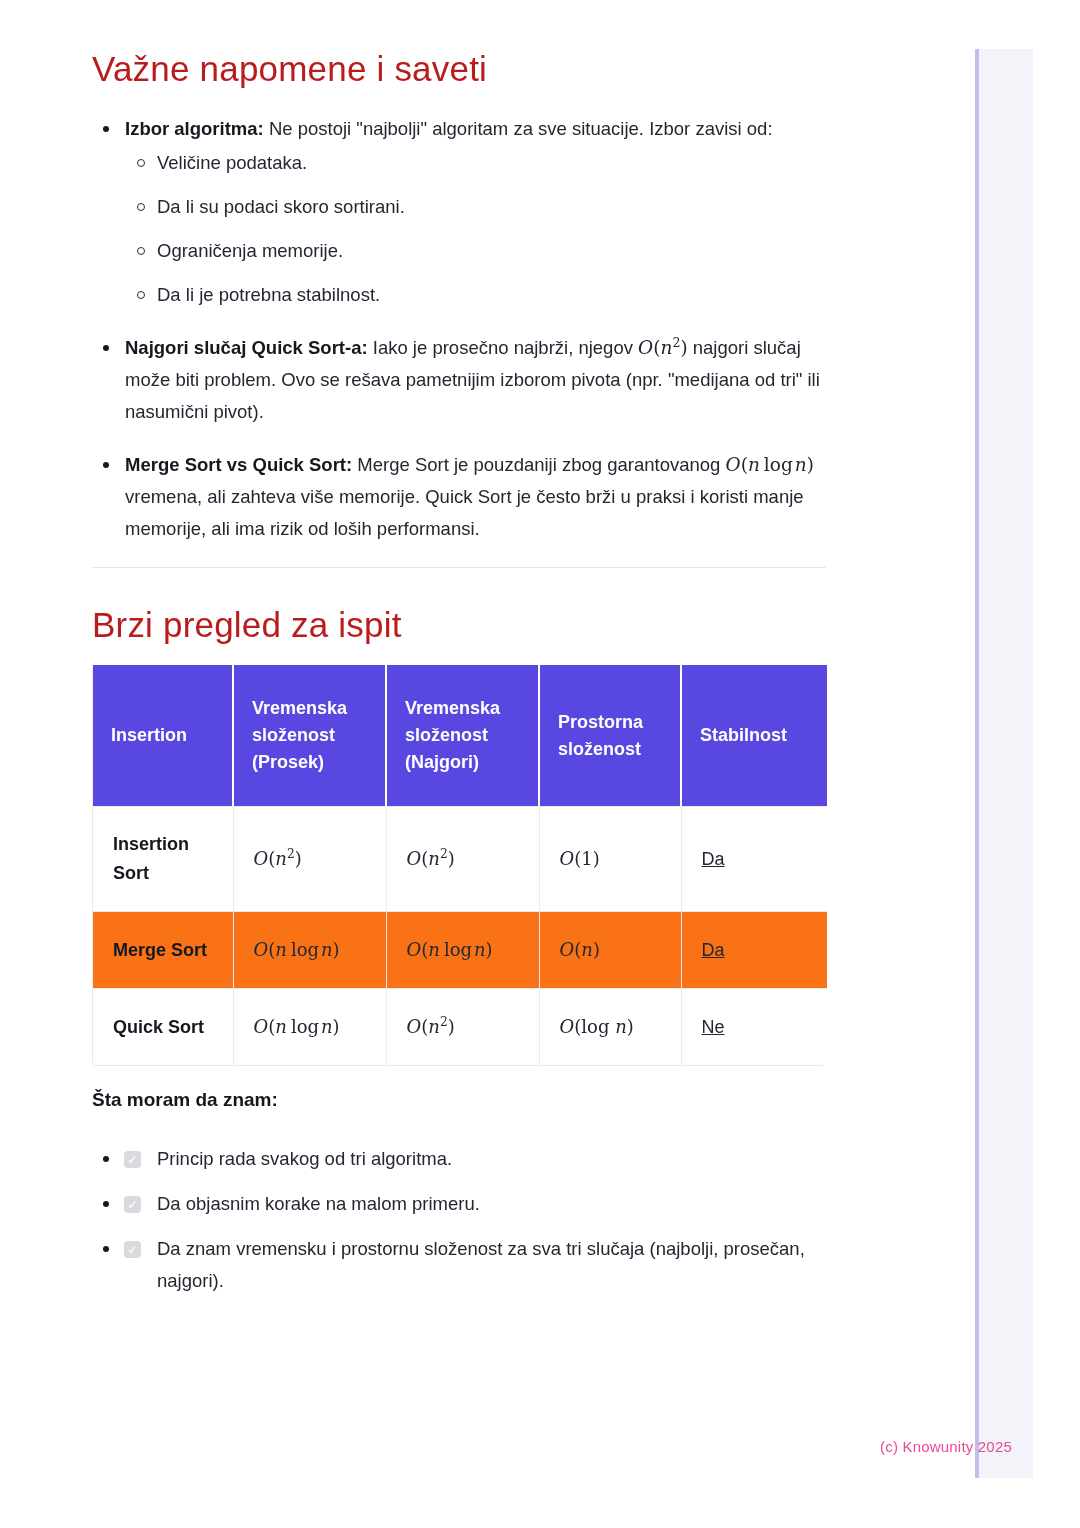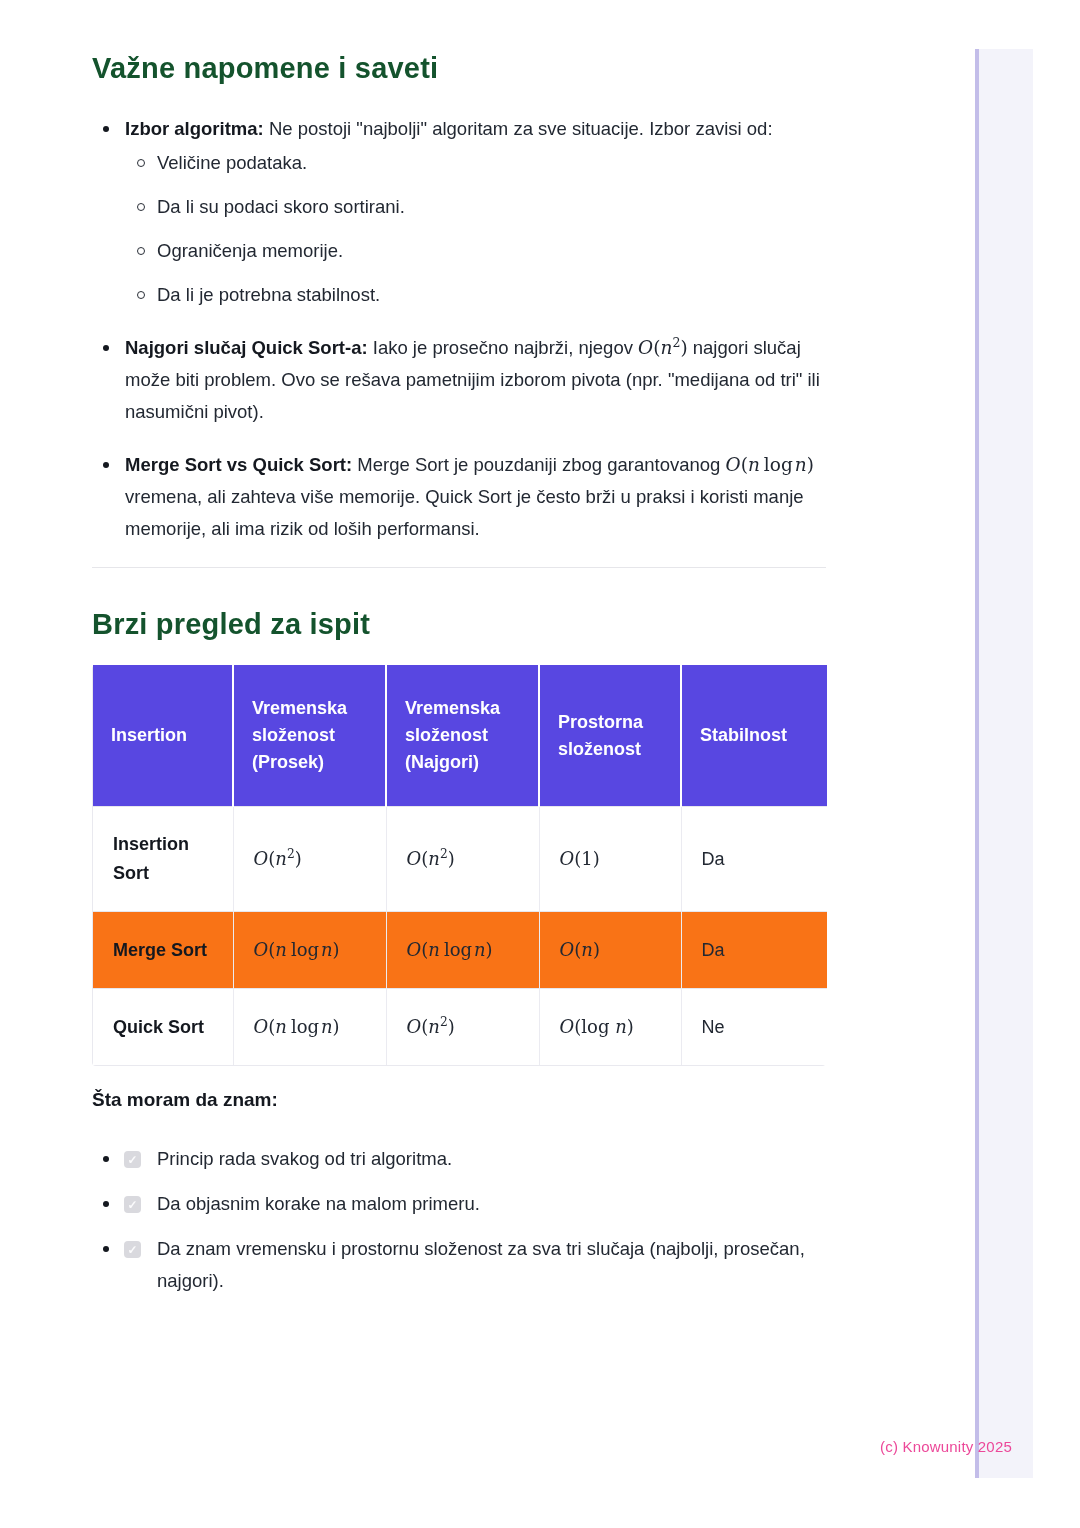--- a/index.html
+++ b/index.html
@@ -7,21 +7,21 @@
   body { font-family:"Liberation Sans", sans-serif; color:#222832; }
   .page { position:relative; width:1080px; height:1528px; background:#ffffff; overflow:hidden; }
 
   
   .side-panel  { position:absolute; left:979px; top:49px; width:54px; height:1429px; background:#f3f3fa; }
   .side-accent { position:absolute; left:975px; top:49px; width:4px;  height:1429px; background:#c3bde9; }
   .watermark   { position:absolute; top:1438px; right:68px; font-size:15px; color:#ec4899; letter-spacing:.2px; z-index:3;text-align:center; }
 
   .content { position:absolute; left:92px; top:52px; width:734px; }
 
-  .h-title { font-size:29px; line-height:33px; font-weight:700; color:#14532d; letter-spacing:.2px; }
+  .h-title { font-size:35px; line-height:33px; font-weight:400; color:#b91c1c; letter-spacing:.2px; }
 
   
   .bullets { list-style:none; margin-top:28px; }
   .bullets > li { position:relative; padding-left:33px; font-size:18.5px; line-height:32px; color:#222832; }
   .bullets > li + li { margin-top:21px; }
   .bullets > li::before { content:""; position:absolute; left:11px; top:13px; width:6px; height:6px; border-radius:50%; background:#14181f; }
   .bullets b, .note-bold { font-weight:700; color:#14181f; }
 
   .subs { list-style:none; margin-top:2px; }
   .subs li { position:relative; padding-left:32px; margin-bottom:12px; font-size:18.5px; line-height:32px; }
@@ -40,21 +40,21 @@
   .intro { margin-top:29px; font-size:18.5px; line-height:32px; }
 
   
   .tbl-wrap { margin-top:24px; width:734px; border:1px solid #e9e9ef; border-top:none; border-radius:4px; }
   table { width:100%; border-collapse:collapse; table-layout:fixed; }
   thead th { background:#5847e1; color:#ffffff; font-weight:700; font-size:18px; line-height:27px;
              text-align:left; vertical-align:middle; padding:30px 18px; border-right:2px solid #ffffff; }
   thead th:last-child { border-right:none; }
   tbody td { font-size:18px; line-height:29px; padding:23px 18px 23px 20px; vertical-align:middle;
              border-top:1px solid #e7e7ed; border-right:1px solid #ebebf1; background:#ffffff; }
-  tbody td:last-child { border-right:none; }
+  tbody td:last-child { border-right:none;text-decoration:underline; }
   tbody tr.alt td { background:#f97316; }
   tbody td.algo { font-weight:700; color:#14181f; }
   tbody td .math { font-size:18px; }
 
   
   .check-title { margin-top:21px; font-size:19px; font-weight:700; color:#14181f; line-height:26px; }
   .checklist { list-style:none; margin-top:30px; }
   .checklist li { position:relative; padding-left:65px; font-size:18.5px; line-height:32px; margin-bottom:13px; }
   .checklist li::before { content:""; position:absolute; left:11px; top:13px; width:6px; height:6px; border-radius:50%; background:#14181f; }
   .cb { position:absolute; left:32px; top:8px; width:17px; height:17px; border-radius:4px; background:#d9d9de;

